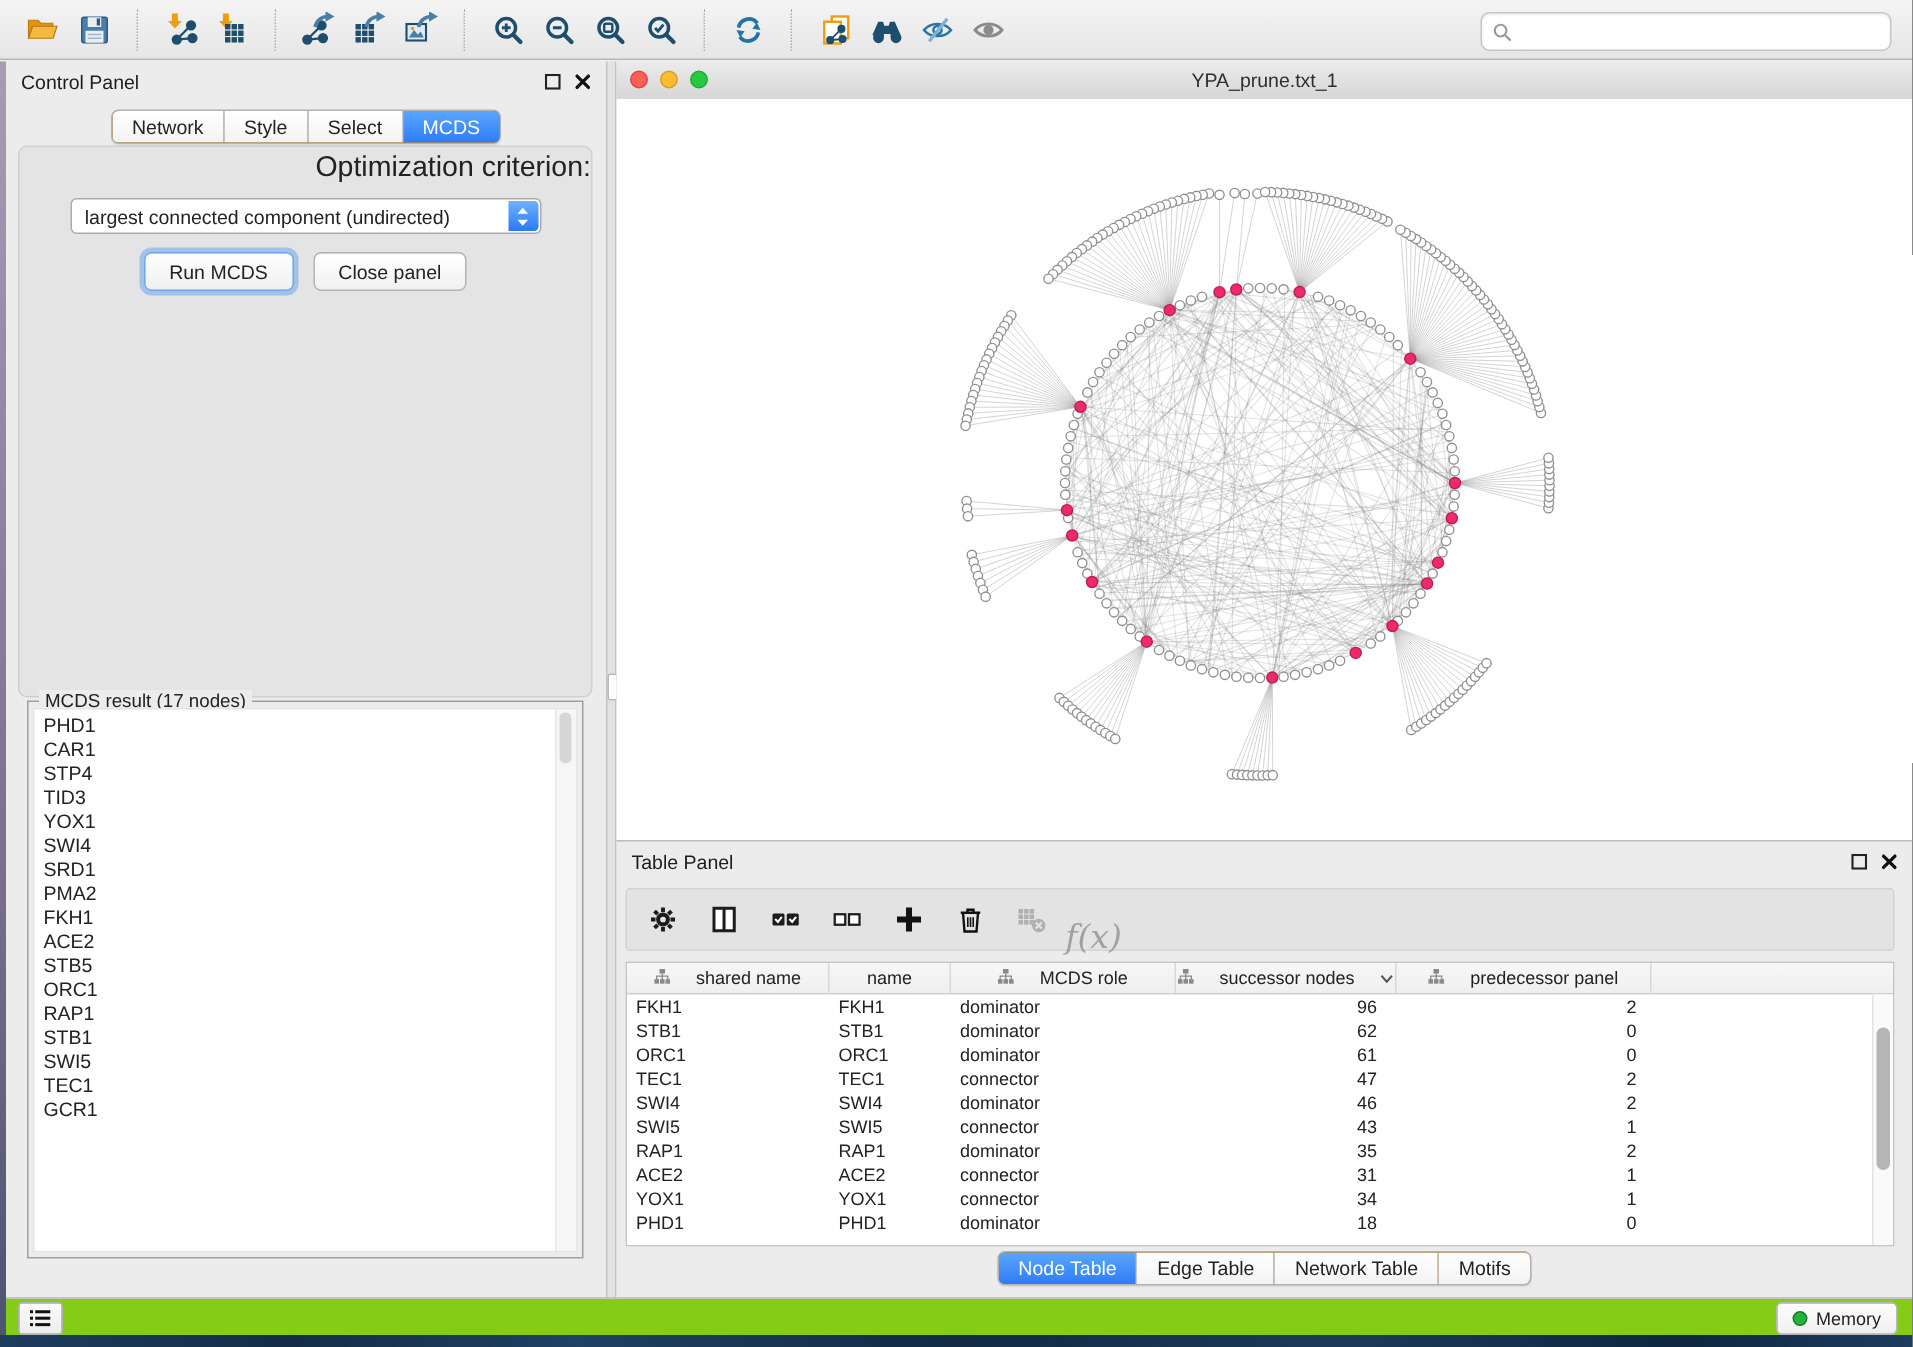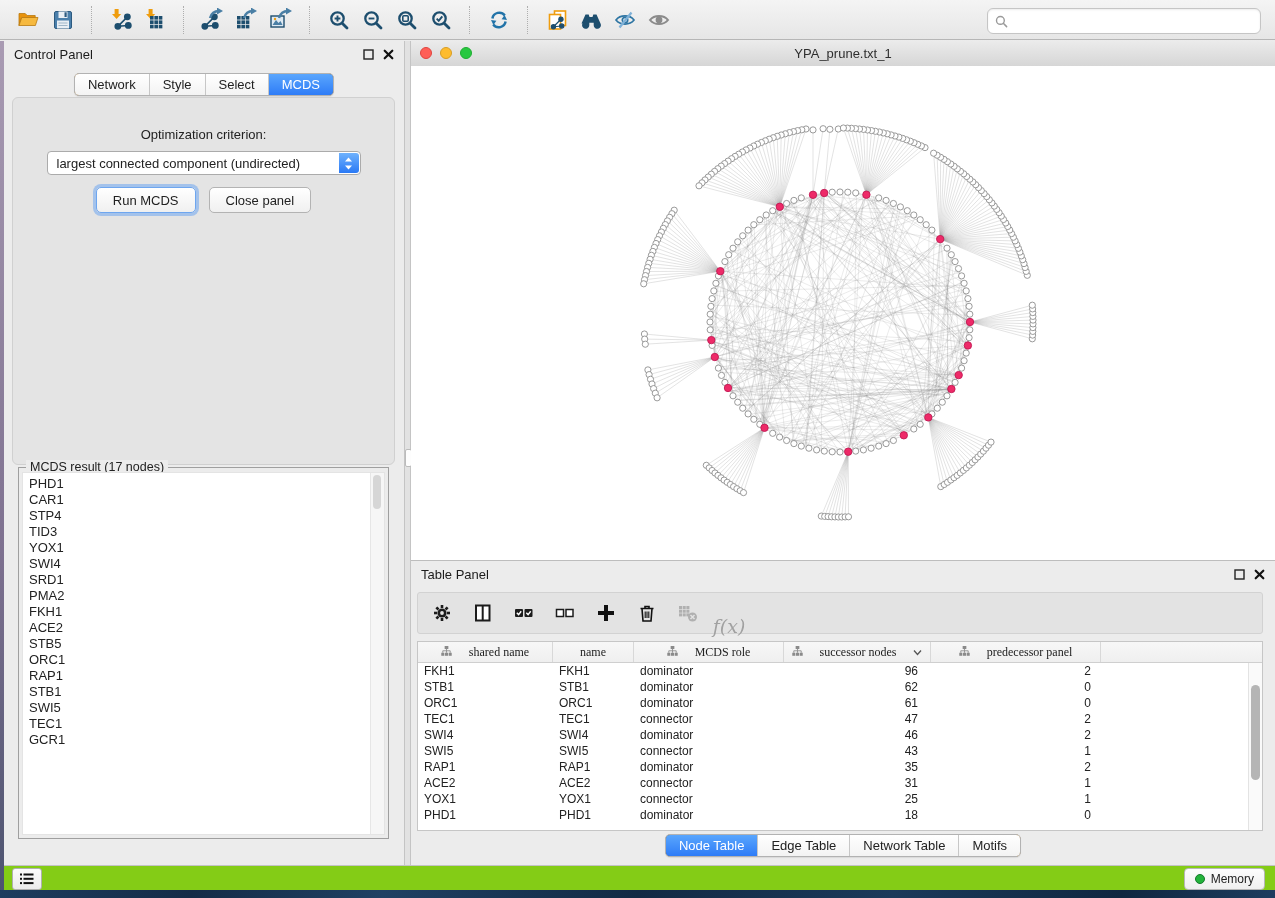--- a/index.html
+++ b/index.html
@@ -29,21 +29,21 @@
   .panel-icons{display:flex;align-items:center;gap:9px;}
   .seg-wrap{display:flex;justify-content:center;margin-top:6px;}
   .seg{display:inline-flex;border:1px solid #b2b2b2;border-radius:5px;overflow:hidden;
        background:#a16207;box-shadow:0 1px 1px rgba(0,0,0,.08);text-align:right;}
   .seg-btn{padding:3px 13px;font-size:13px;color:#222;background:linear-gradient(#ffffff,#f3f3f3);
            border-left:1px solid #c7c7c7;white-space:nowrap;}
   .seg-btn:first-child{border-left:none;}
   .seg-btn.active{background:linear-gradient(#5aa6fd,#2e7cf7);color:#fff;}
   #mcds-box{position:absolute;left:8px;right:9px;top:56px;height:366px;background:#e4e4e4;
             border:1px solid #d0d0d0;border-radius:6px;}
-  #opt-label{text-align:center;margin-top:29px;font-size:13px;}
+  #opt-label{text-align:right;margin-top:3px;font-size:19px;}
   #opt-select{margin:9px auto 12px;width:314px;height:24px;background:#fff;border:1px solid #ababab;
               border-radius:4px;display:flex;align-items:center;position:relative;box-sizing:border-box;}
   #opt-select .sel-text{font-size:13px;padding-left:9px;flex:1;white-space:nowrap;overflow:hidden;}
   #opt-select .stepper{position:absolute;right:1px;top:1px;bottom:1px;width:20px;border-radius:0 3px 3px 0;
               background:linear-gradient(#6fb2fd,#2a79f5);display:flex;align-items:center;justify-content:center;}
   .btn-row{display:flex;justify-content:center;gap:13px;margin-top:11px;}
   .push-btn{height:24px;padding:0 16px;font-size:13px;display:flex;align-items:center;
             background:linear-gradient(#ffffff,#f0f0f0);border:1px solid #b3b3b3;border-radius:5px;}
   .push-btn.focused{border-color:#6ea6ef;box-shadow:0 0 0 3px rgba(110,166,240,.55);}
   #result-group{position:absolute;left:14px;width:369px;top:426px;height:370px;
@@ -71,27 +71,27 @@
   #net-title{position:absolute;left:0;right:0;text-align:center;font-size:13px;color:#2e2e2e;}
   #net-canvas{position:absolute;left:411px;right:0;top:66px;height:494px;background:#fff;}
   
   #table-panel{position:absolute;left:411px;right:0;top:560px;bottom:33px;background:#ececec;
                border-top:1px solid #bdbdbd;box-sizing:border-box;}
   #tp-toolbar{position:absolute;left:6px;right:12px;top:31px;height:42px;background:#e3e3e3;
               border:1px solid #d2d2d2;border-radius:3px;display:flex;align-items:center;gap:17px;
               padding-left:12px;box-sizing:border-box;}
   .tpt-btn{width:24px;height:24px;display:flex;align-items:center;justify-content:center;}
   .tpt-btn.disabled{opacity:.9;}
-  .fx-label{font-family:"DejaVu Serif",serif;font-style:italic;font-size:19px;color:#9a9a9a;margin-top:25px;}
+  .fx-label{font-family:"DejaVu Serif",serif;font-style:italic;font-size:22px;color:#9a9a9a;margin-top:25px;}
   #tp-table{position:absolute;left:6px;right:12px;top:80px;height:190px;background:#fff;
             border:1px solid #c6c6c6;box-sizing:border-box;overflow:hidden;}
   #tp-header{display:flex;height:20px;background:linear-gradient(#f7f7f7,#efefef);
              border-bottom:1px solid #cfcfcf;}
   .th{display:flex;align-items:center;justify-content:center;gap:17px;font-size:12px;color:#222;
-      border-right:1px solid #d8d8d8;box-sizing:border-box;overflow:hidden;font-family:Liberation Serif, serif;}
+      border-right:1px solid #d8d8d8;box-sizing:border-box;overflow:hidden;}
   .tr{display:flex;height:16px;align-items:center;font-size:12px;}
   .td{box-sizing:border-box;padding:0 6px;overflow:hidden;white-space:nowrap;}
   .td.num{text-align:right;}
   .c0{width:135px;}.c1{width:81px;}.c2{width:150px;}.c3{width:147px;}.c4{width:170px;}
   .td.c3{padding-right:13px;}.td.c4{padding-right:10px;}
   #tp-vscroll{position:absolute;right:0;top:21px;bottom:0;width:13px;background:#fafafa;border-left:1px solid #e3e3e3;}
   #tp-vscroll .thumb{position:absolute;left:2px;top:22px;width:9px;height:95px;background:#b5b5b5;border-radius:4.5px;}
   #tp-tabs-wrap{position:absolute;left:0;right:0;top:273px;display:flex;justify-content:center;}
   
   #status-bar{position:absolute;left:4px;right:0;bottom:8px;height:25px;background:#84cc16;
@@ -1348,21 +1348,21 @@
             <span class="td c0">ACE2</span>
             <span class="td c1">ACE2</span>
             <span class="td c2">connector</span>
             <span class="td c3 num">31</span>
             <span class="td c4 num">1</span>
           </div>
           <div class="tr">
             <span class="td c0">YOX1</span>
             <span class="td c1">YOX1</span>
             <span class="td c2">connector</span>
-            <span class="td c3 num">25</span>
+            <span class="td c3 num">34</span>
             <span class="td c4 num">1</span>
           </div>
           <div class="tr">
             <span class="td c0">PHD1</span>
             <span class="td c1">PHD1</span>
             <span class="td c2">dominator</span>
             <span class="td c3 num">18</span>
             <span class="td c4 num">0</span>
           </div>
         </div>

